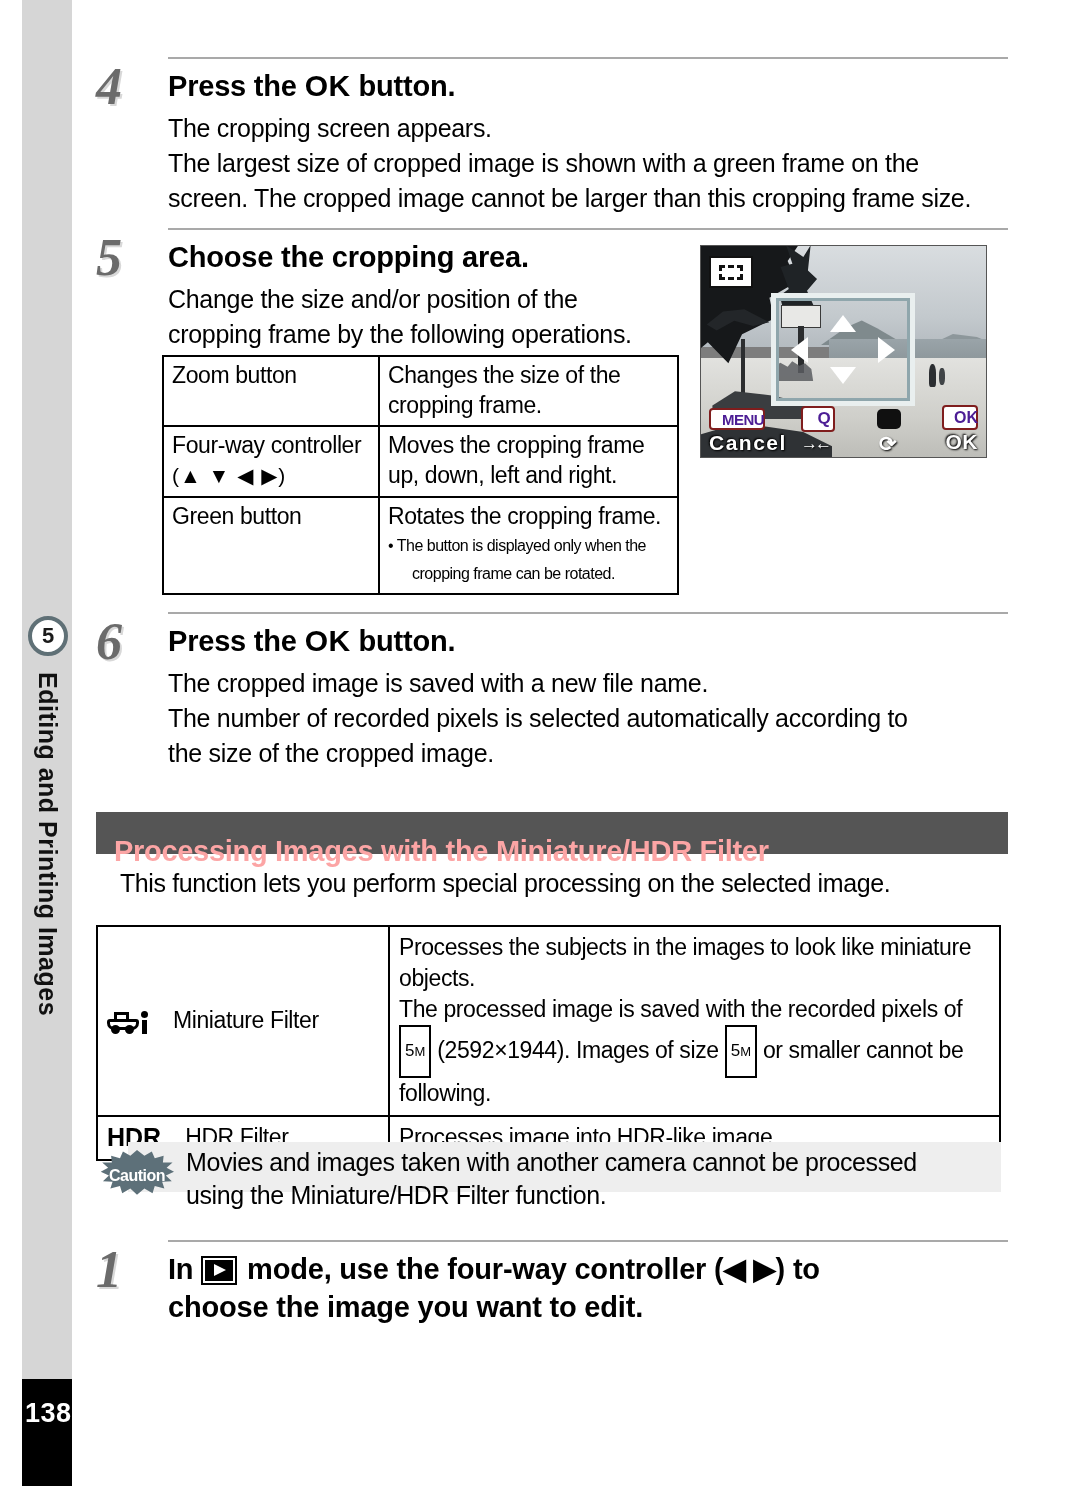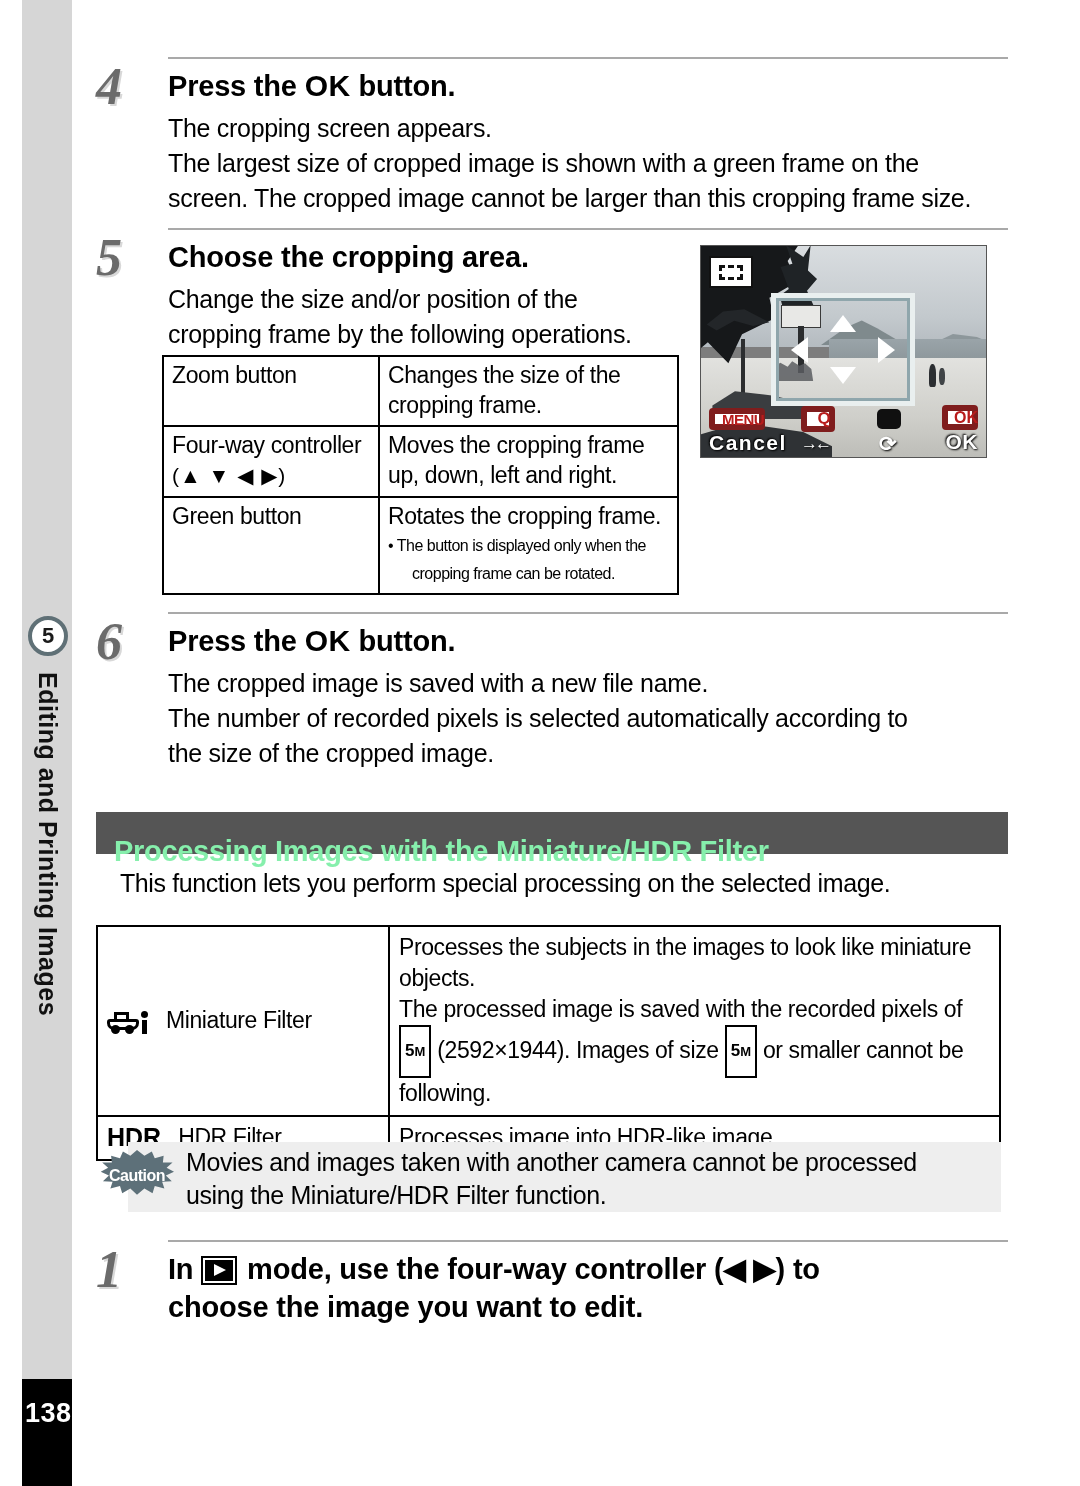--- a/index.html
+++ b/index.html
@@ -339,24 +339,24 @@
     right: 12px; top: 50%; margin-top: -13px;
     border-top: 13px solid transparent;
     border-bottom: 13px solid transparent;
     border-left: 17px solid #ffffff;
   }
 
   
   .cs-key {
     position: absolute;
     background: #ffffff;
-    border: 6px solid #7f1d1d;
+    border: 2px solid #7f1d1d;
     border-radius: 4px;
     box-sizing: border-box;
-    color: #b91c1c;
+    color: #4c1d95;
     font-weight: bold;
     display: flex;
     align-items: center;
     justify-content: center;
     padding-left: 12px;
   }
   #cs-menu-key {
     left: 8px; top: 162px; width: 56px; height: 22px;
     font-size: 15px; letter-spacing: -0.5px;
   }
@@ -404,21 +404,21 @@
     position: absolute;
     left: 0px;
     top: 812px;
     width: 912px;
     height: 42px;
     background: #555555;
     display: flex;
     align-items: center;
   }
   #section-bar span {
-    color: #86efac;
+    color: #fca5a5;
     font-size: 29px;
     font-weight: bold;
     padding-left: 18px;
     letter-spacing: -0.3px;
     margin-top: 36px;
   }
   #section-intro {
     position: absolute;
     left: 0px;
     top: 866px;
@@ -439,21 +439,21 @@
     font-size: 23px;
     line-height: 31px;
   }
   #filter-table td {
     border: 2px solid #000000;
     padding: 5px 9px 6px 9px;
     vertical-align: middle;
     letter-spacing: -0.4px;
   }
   #filter-table td.fcol1 { width: 272px; }
-  .f-name-cell { display: flex; align-items: center; gap: 17px; }
+  .f-name-cell { display: flex; align-items: center; gap: 24px; }
   .f-desc p { margin: 0; }
   
   .car-icon {
     position: relative;
     display: inline-block;
     width: 42px; height: 28px;
     flex: 0 0 42px;
   }
   .car-icon .body {
     position: absolute; left: 0; bottom: 5px;
@@ -492,36 +492,36 @@
     font-weight: bold;
     font-size: 25px;
     letter-spacing: 0px;
   }
   .size-badge {
     display: inline-block;
     border: 2px solid #000;
     padding: 14px 4px;
     font-size: 17px;
     line-height: 20px;
-    font-weight: bold;
+    font-weight: normal;
     vertical-align: 2px;
     letter-spacing: 0px;
   }
   .size-badge sub {
     font-size: 13px;
     vertical-align: baseline;
   }
 
   
   #caution-box {
     position: absolute;
     left: 32px;
     top: 1142px;
     width: 873px;
-    height: 70px;
+    height: 50px;
     background: #eeeeee;
   }
   #caution-icon {
     position: absolute;
     left: -28px;
     top: 8px;
     width: 74px;
     height: 52px;
     background: #5d7079;
     clip-path: polygon(

